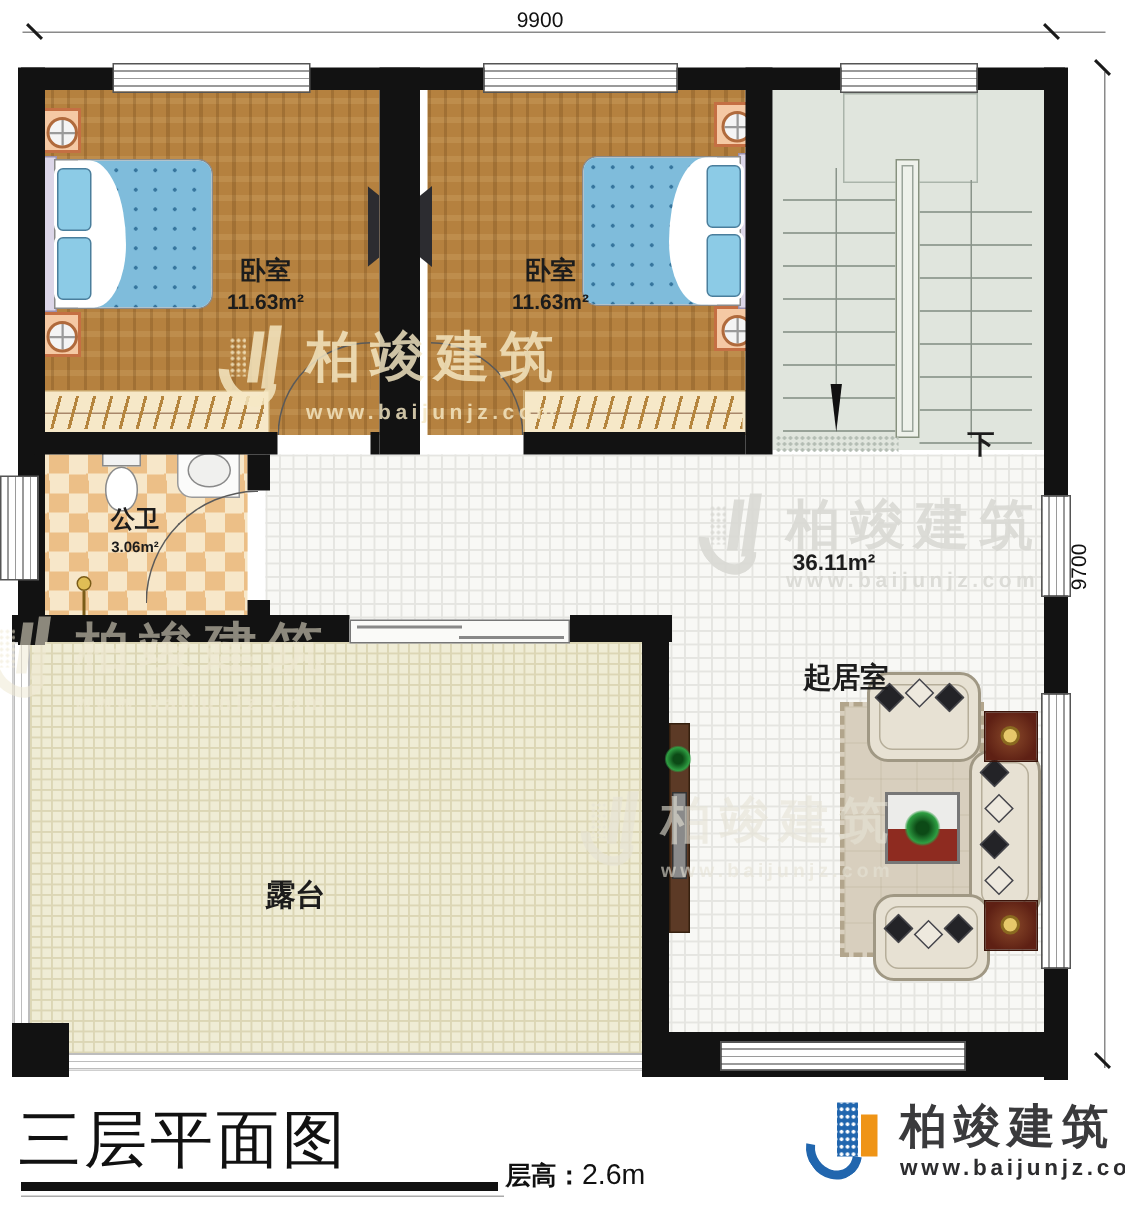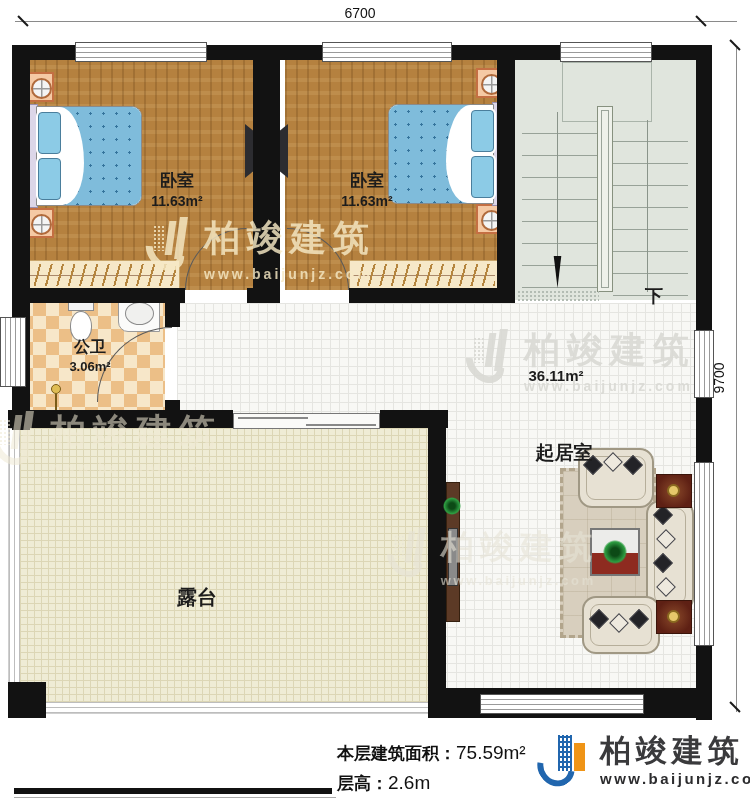--- a/index.html
+++ b/index.html
@@ -234,33 +234,33 @@
     </div>
   <div class="stable" style="left:656px;top:600px;width:36px;height:34px">
       <div class="lamp"></div>
     </div>
 
   <div class="lbl" style="left:132px;top:172px;width:90px;font-size:17px">卧室</div>
   <div class="lbl" style="left:122px;top:194px;width:110px;font-size:14px">11.63m²</div>
   <div class="lbl" style="left:322px;top:172px;width:90px;font-size:17px">卧室</div>
   <div class="lbl" style="left:312px;top:194px;width:110px;font-size:14px">11.63m²</div>
   <div class="lbl" style="left:50px;top:338px;width:80px;font-size:16px">公卫</div>
-  <div class="lbl" style="left:45px;top:360px;width:90px;font-size:13px">3.06m²</div>
+  <div class="lbl" style="left:45px;top:360px;width:90px;font-size:10px">3.06m²</div>
   <div class="lbl" style="left:501px;top:368px;width:110px;font-size:15px">36.11m²</div>
   <div class="lbl" style="left:509px;top:443px;width:110px;font-size:19px">起居室</div>
   <div class="lbl" style="left:152px;top:586px;width:90px;font-size:20px">露台</div>
   <div class="lbl" style="left:640px;top:287px;width:28px;font-size:18px">下</div>
 
   <div class="dimline" style="left:15px;top:21px;width:722px;height:1px"></div>
   <div class="dimline" style="left:736px;top:48px;width:1px;height:664px"></div>
   <div class="tick" style="left:16px;top:20px"></div>
   <div class="tick" style="left:694px;top:20px"></div>
   <div class="tick" style="left:728px;top:44px"></div>
   <div class="tick" style="left:728px;top:706px"></div>
-  <div class="dim" style="left:327px;top:5px;width:66px;font-size:14px">6700</div>
+  <div class="dim" style="left:327px;top:5px;width:66px;font-size:14px">9900</div>
   <div class="dim" style="left:692px;top:369px;width:56px;height:18px;font-size:14px;transform:rotate(-90deg)">9700</div>
 
   <div class="wm" style="left:148px;top:214px;color:#f6e9c5;opacity:.82">
     <div class="wm-glyph">
         <div class="wm-arc"></div>
         <div class="wm-dots"></div>
         <div class="wm-b1"></div>
         <div class="wm-b2"></div>
       </div>
     <div>
@@ -299,25 +299,23 @@
         <div class="wm-b1"></div>
         <div class="wm-b2"></div>
       </div>
     <div>
         <div class="wm-brand">柏竣建筑</div>
          <div class="wm-url">www.baijunjz.com</div>
       </div>
   </div>
 
   <div id="footer">
+    <div class="ft-title">三层平面图</div>
     <div class="ft-uline1"></div>
     <div class="ft-uline2"></div>
-    <div class="ft-row" style="left:337px;top:16px">
-      <span class="ft-lab">本层建筑面积：</span><span class="ft-val">75.59m²</span>
-    </div>
     <div class="ft-row" style="left:337px;top:46px">
       <span class="ft-lab">层高：</span><span class="ft-val">2.6m</span>
     </div>
     <div class="logo">
       <div class="lg-icon">
         <div class="lg-arc"></div>
         <div class="lg-tower"></div>
         <div class="lg-block"></div>
       </div>
       <div>

